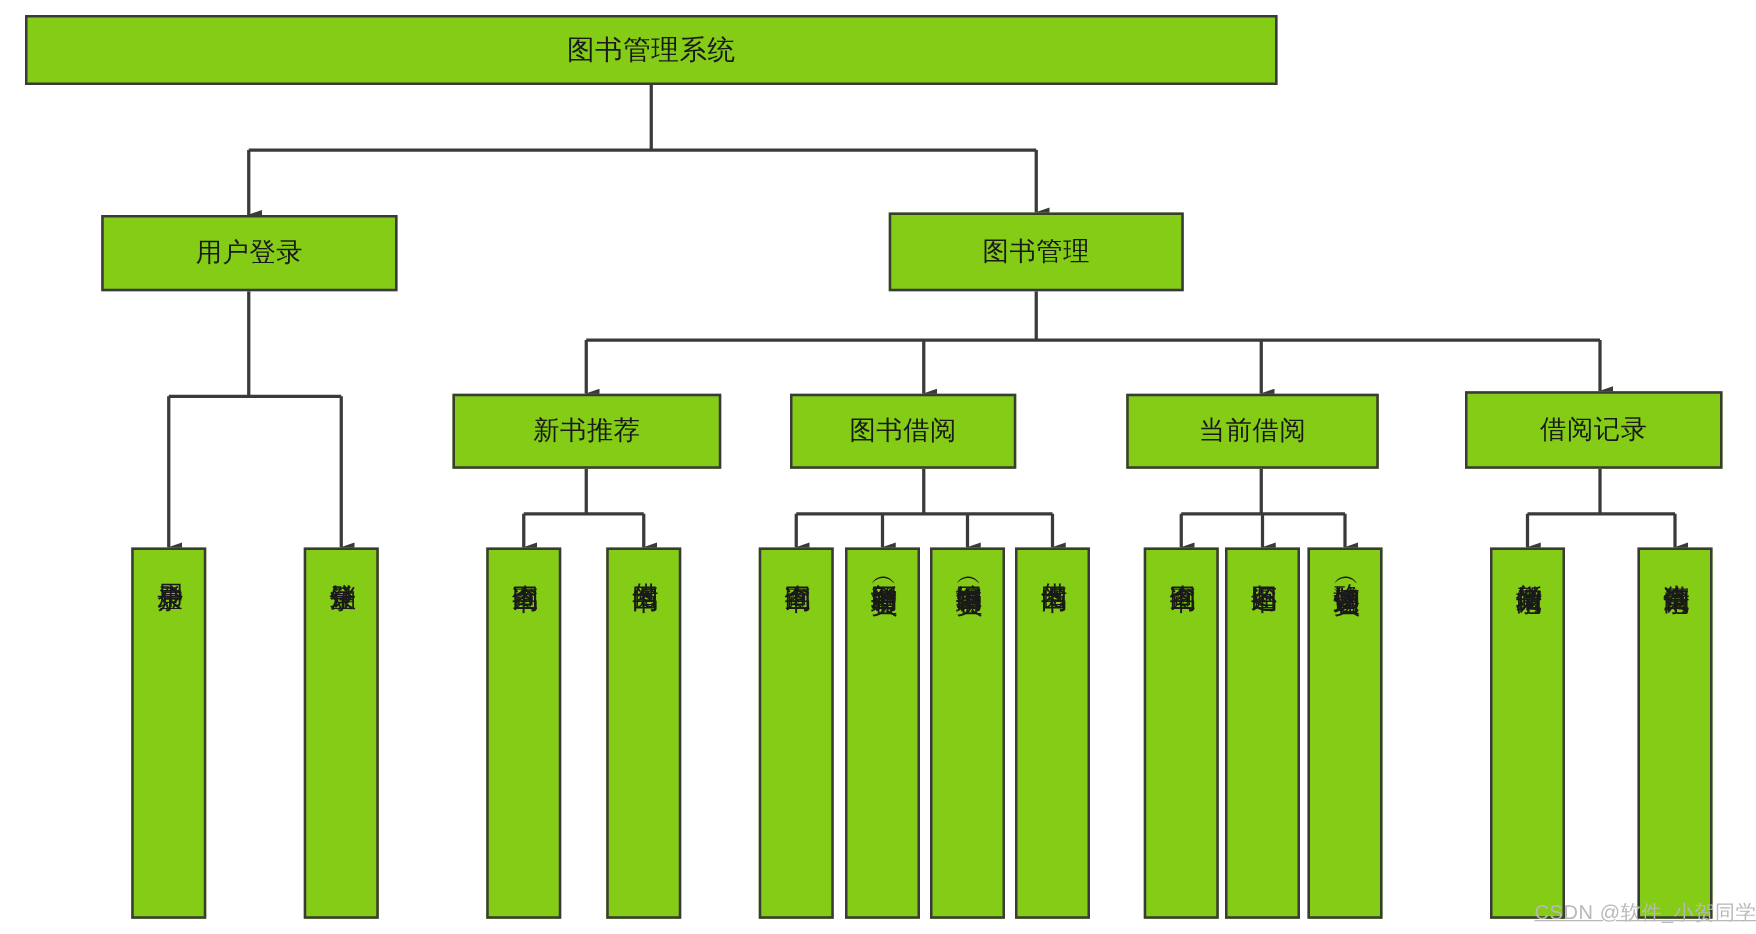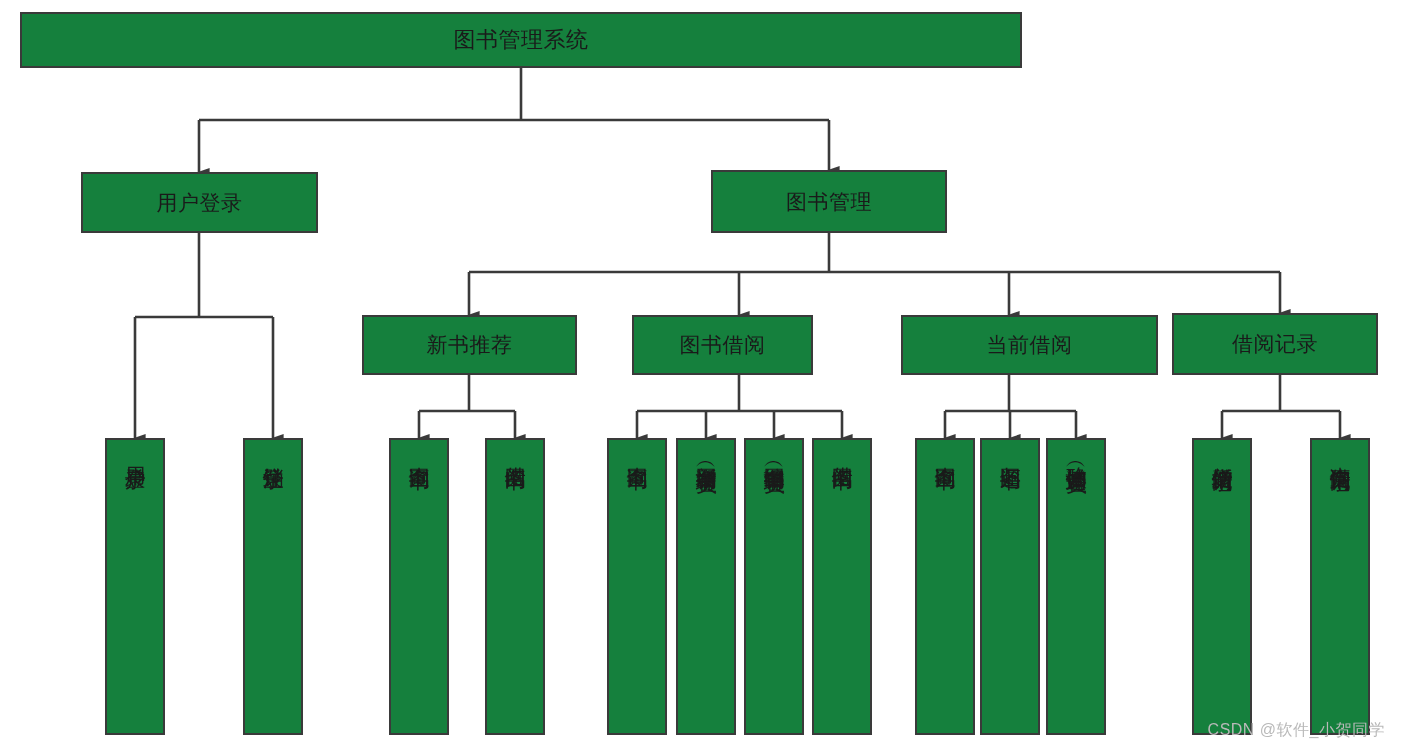--- a/index.html
+++ b/index.html
@@ -22,21 +22,21 @@
     position: absolute;
     left: 0;
     top: 0;
     width: 1405px;
     height: 747px;
     pointer-events: none;
   }
   .node {
     position: absolute;
     box-sizing: border-box;
-    background: #15803d;
+    background: #84cc16;
     border: 2px solid #3a3a3a;
     display: flex;
     align-items: center;
     justify-content: center;
     color: #1a1a1a;
     z-index: 2;
   }
   .node .lbl {
     display: block;
     text-align: center;
@@ -56,27 +56,28 @@
   .node.vert .lbl {
     writing-mode: vertical-rl;
     text-orientation: upright;
     font-size: 21px;
     line-height: 1.08;
     letter-spacing: 1px;
     white-space: pre;
   }
   #watermark {
     position: absolute;
-    right: 20px;
+    right: 0;
     bottom: 6px;
     font-size: 16px;
     color: #b9b9b9;
     letter-spacing: 0.5px;
     z-index: 5;
     white-space: nowrap;
+    text-decoration: underline;
   }
 </style>
 </head>
 <body>
 
 <div id="canvas">
 
   <svg id="edges" viewBox="0 0 1405 747" xmlns="http://www.w3.org/2000/svg">
     <defs>
       <marker id="arw" markerWidth="10" markerHeight="12" refX="4.2" refY="10.6" orient="auto" markerUnits="userSpaceOnUse">
@@ -137,21 +138,21 @@
   <div class="node horiz" style="left:362px; top:315px; width:215px; height:60px;">
     <span class="lbl">新书推荐</span>
   </div>
 
   <div class="node horiz" style="left:711px; top:170px; width:236px; height:63px;">
     <span class="lbl">图书管理</span>
   </div>
   <div class="node horiz" style="left:632px; top:315px; width:181px; height:60px;">
     <span class="lbl">图书借阅</span>
   </div>
-  <div class="node horiz" style="left:901px; top:315px; width:257px; height:60px;">
+  <div class="node horiz" style="left:901px; top:315px; width:202px; height:60px;">
     <span class="lbl">当前借阅</span>
   </div>
   <div class="node horiz" style="left:1172px; top:313px; width:206px; height:62px;">
     <span class="lbl">借阅记录</span>
   </div>
 
   <div class="node vert" style="left:105px; top:438px; width:60px; height:297px;">
     <span class="lbl">用户登录</span>
   </div>
   <div class="node vert" style="left:243px; top:438px; width:60px; height:297px;">

